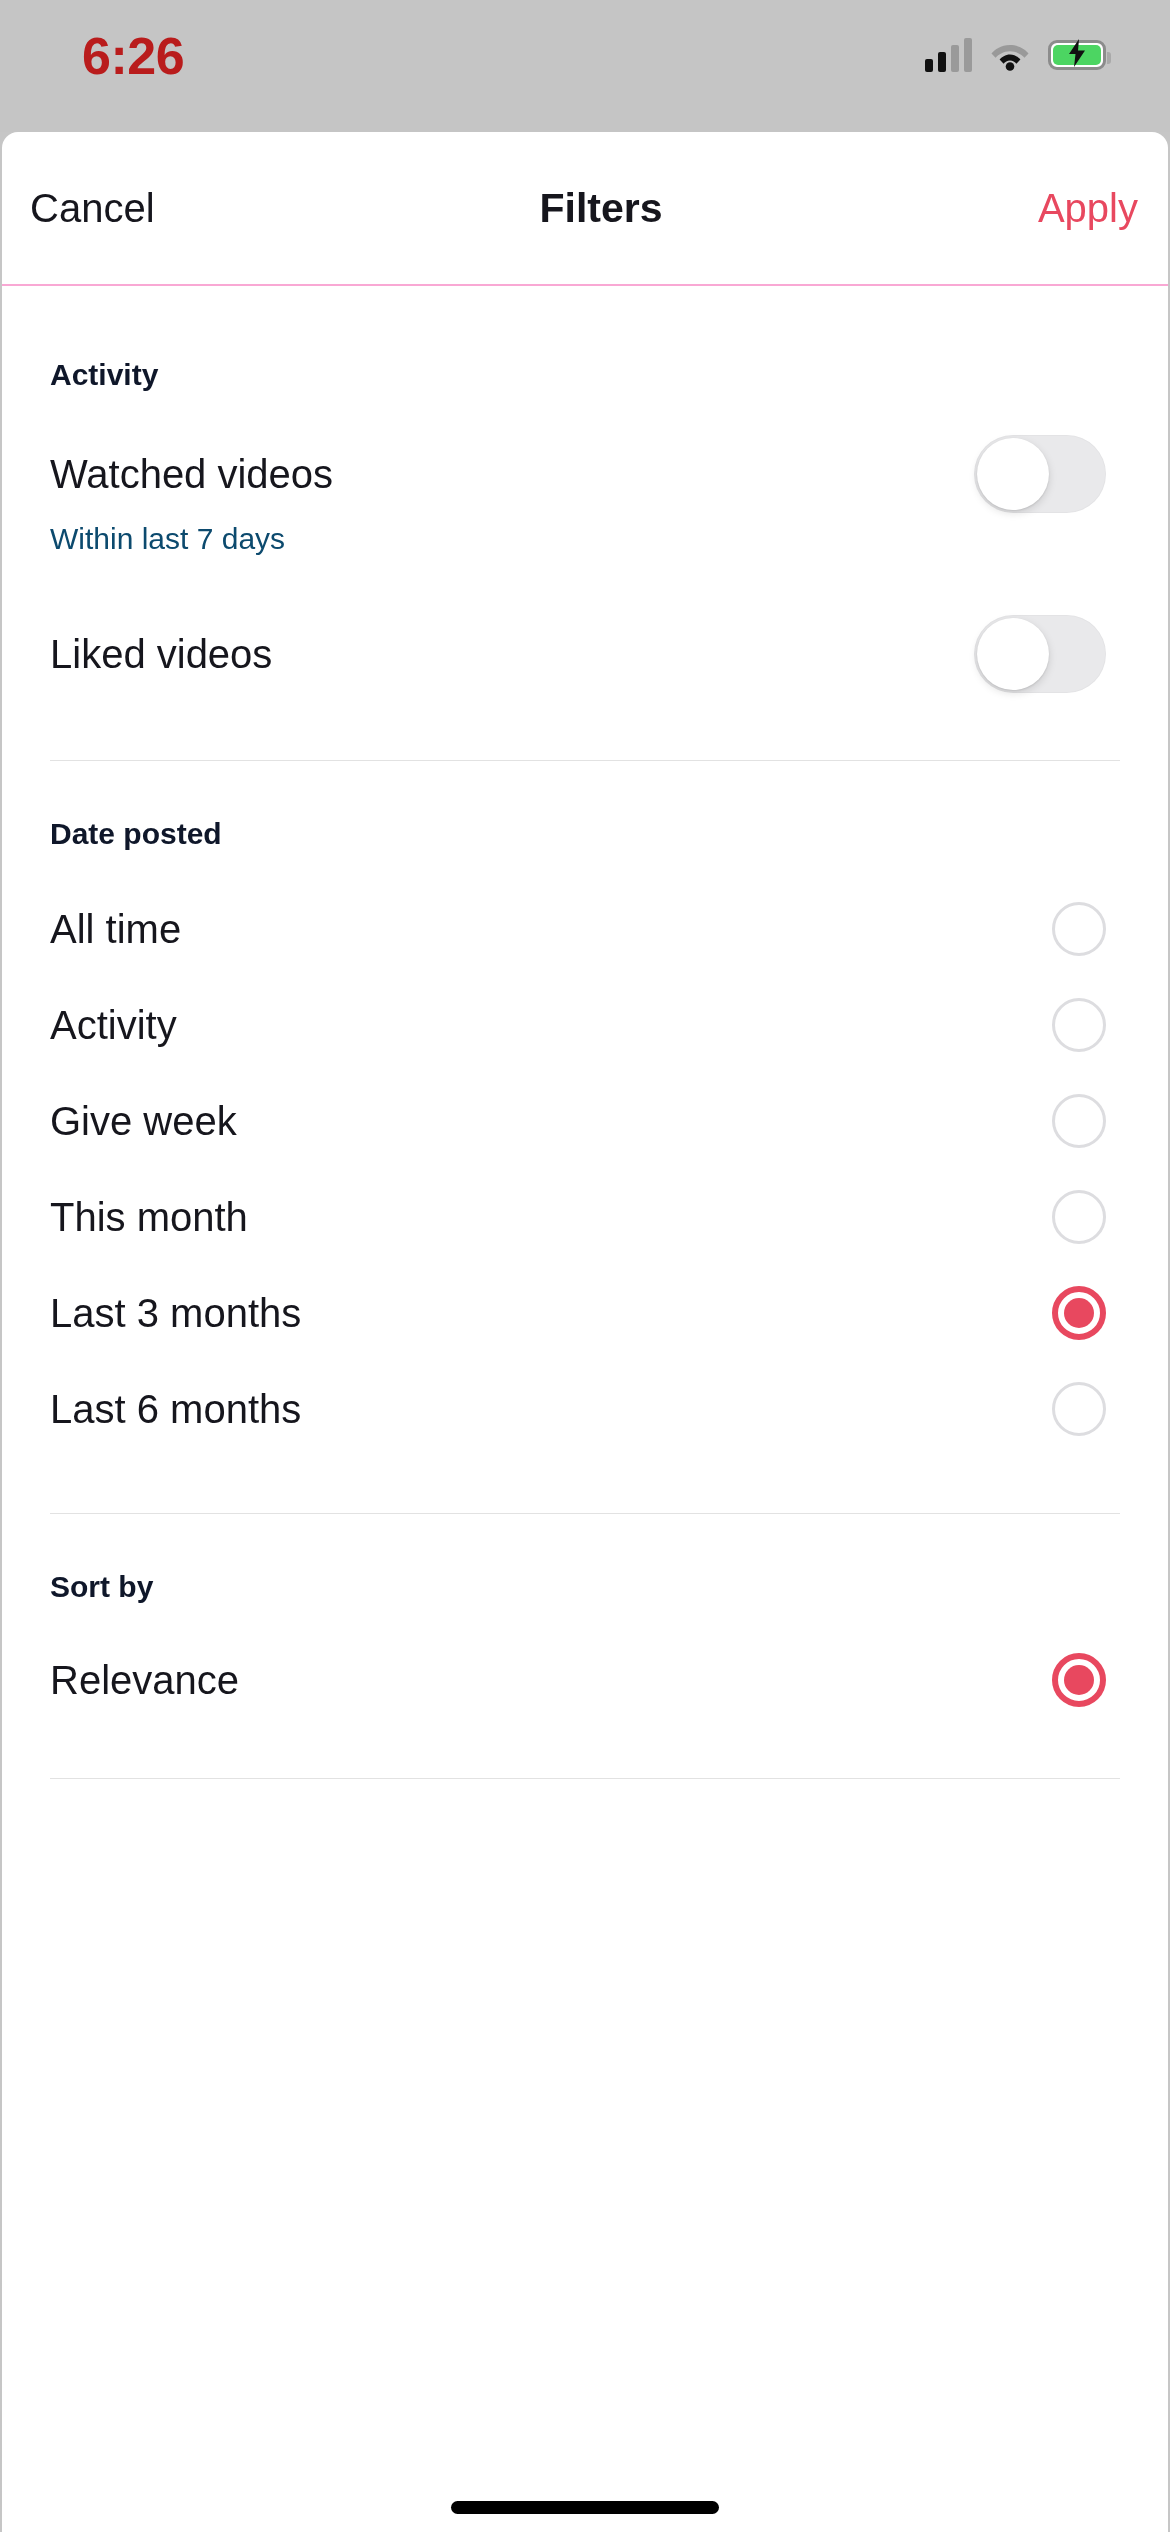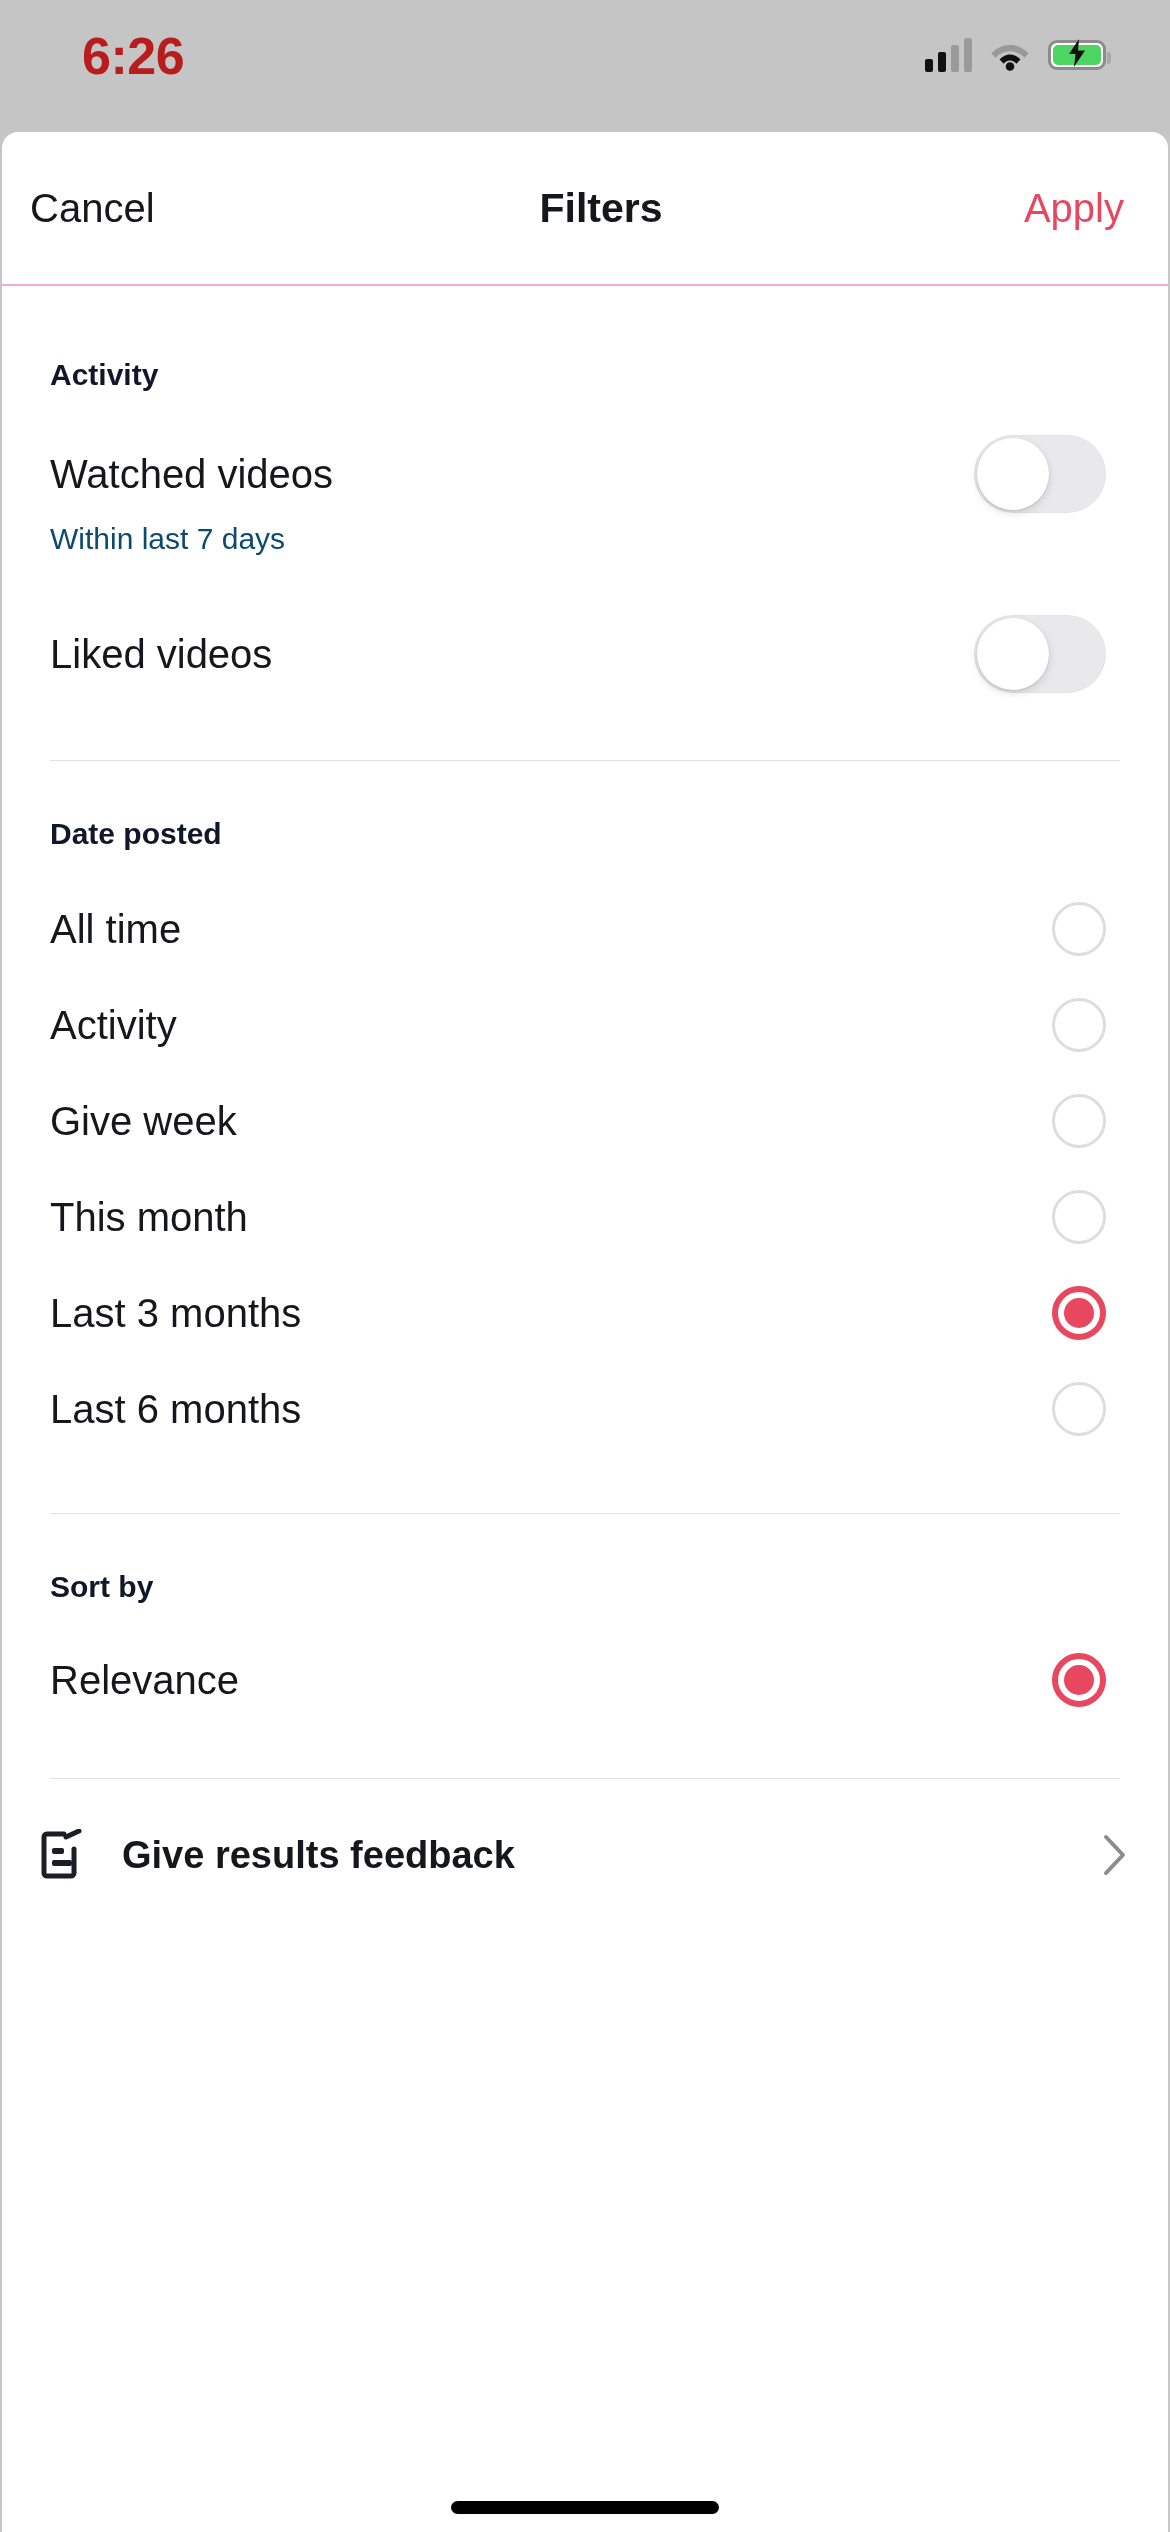--- a/index.html
+++ b/index.html
@@ -55,21 +55,21 @@
   .header {
     position:relative; height:154px; border-bottom:2px solid #f9a8d4;
   }
   .hdr-btn {
     position:absolute; top:50%; transform:translateY(-50%);
     font-size:40px; color:#16161d; background:none; border:none;
     font-family:"Liberation Sans", sans-serif; cursor:pointer;
     white-space:nowrap;
   }
   .hdr-cancel { left:28px; font-weight:400; }
-  .hdr-apply  { right:44px; font-weight:400; color:#e8485f; }
+  .hdr-apply  { right:30px; font-weight:400; color:#e8485f; }
   .hdr-title {
     position:absolute; left:0; right:0; top:50%; transform:translateY(-50%);
     text-align:center; font-size:41px; font-weight:700; color:#16161d;padding-left:32px;
   }
 
   .content { position:relative; }
 
   .section-label {
     font-size:30px; color:#0f172a; font-weight:700;
     padding:0 8px 0 48px;
@@ -232,34 +232,18 @@
       <div style="height:28px"></div>
       <div class="row">
         <div class="row-label">Relevance</div>
         <div class="radio selected"></div>
       </div>
 
       <div style="height:50px"></div>
       <div class="divider-inset"></div>
 
       <div style="height:22px"></div>
-      <div class="feedback">
-        <span class="fb-icon">
-          <svg width="52" height="52" viewBox="0 0 52 52">
-            <path d="M38 20 V44 A3 3 0 0 1 35 47 H11 A3 3 0 0 1 8 44 V8 A3 3 0 0 1 11 5 H28" fill="none" stroke="#1d1d28" stroke-width="5" stroke-linecap="round"></path>
-            <path d="M30 8 L43 2" fill="none" stroke="#1d1d28" stroke-width="5" stroke-linecap="round"></path>
-            <rect x="16" y="19" width="12" height="6" rx="2" fill="#1d1d28"></rect>
-            <rect x="16" y="31" width="20" height="6" rx="2" fill="#1d1d28"></rect>
-          </svg>
-        </span>
-        <span class="fb-label">Give results feedback</span>
-        <span class="chevron">
-          <svg width="26" height="44" viewBox="0 0 26 44">
-            <path d="M4 4 L21 22 L4 40" fill="none" stroke="#8b8b90" stroke-width="4" stroke-linecap="round" stroke-linejoin="round"></path>
-          </svg>
-        </span>
-      </div>
 
     </div>
 
     <div class="home-indicator"></div>
   </div>
 </div>
 
 </body></html>

